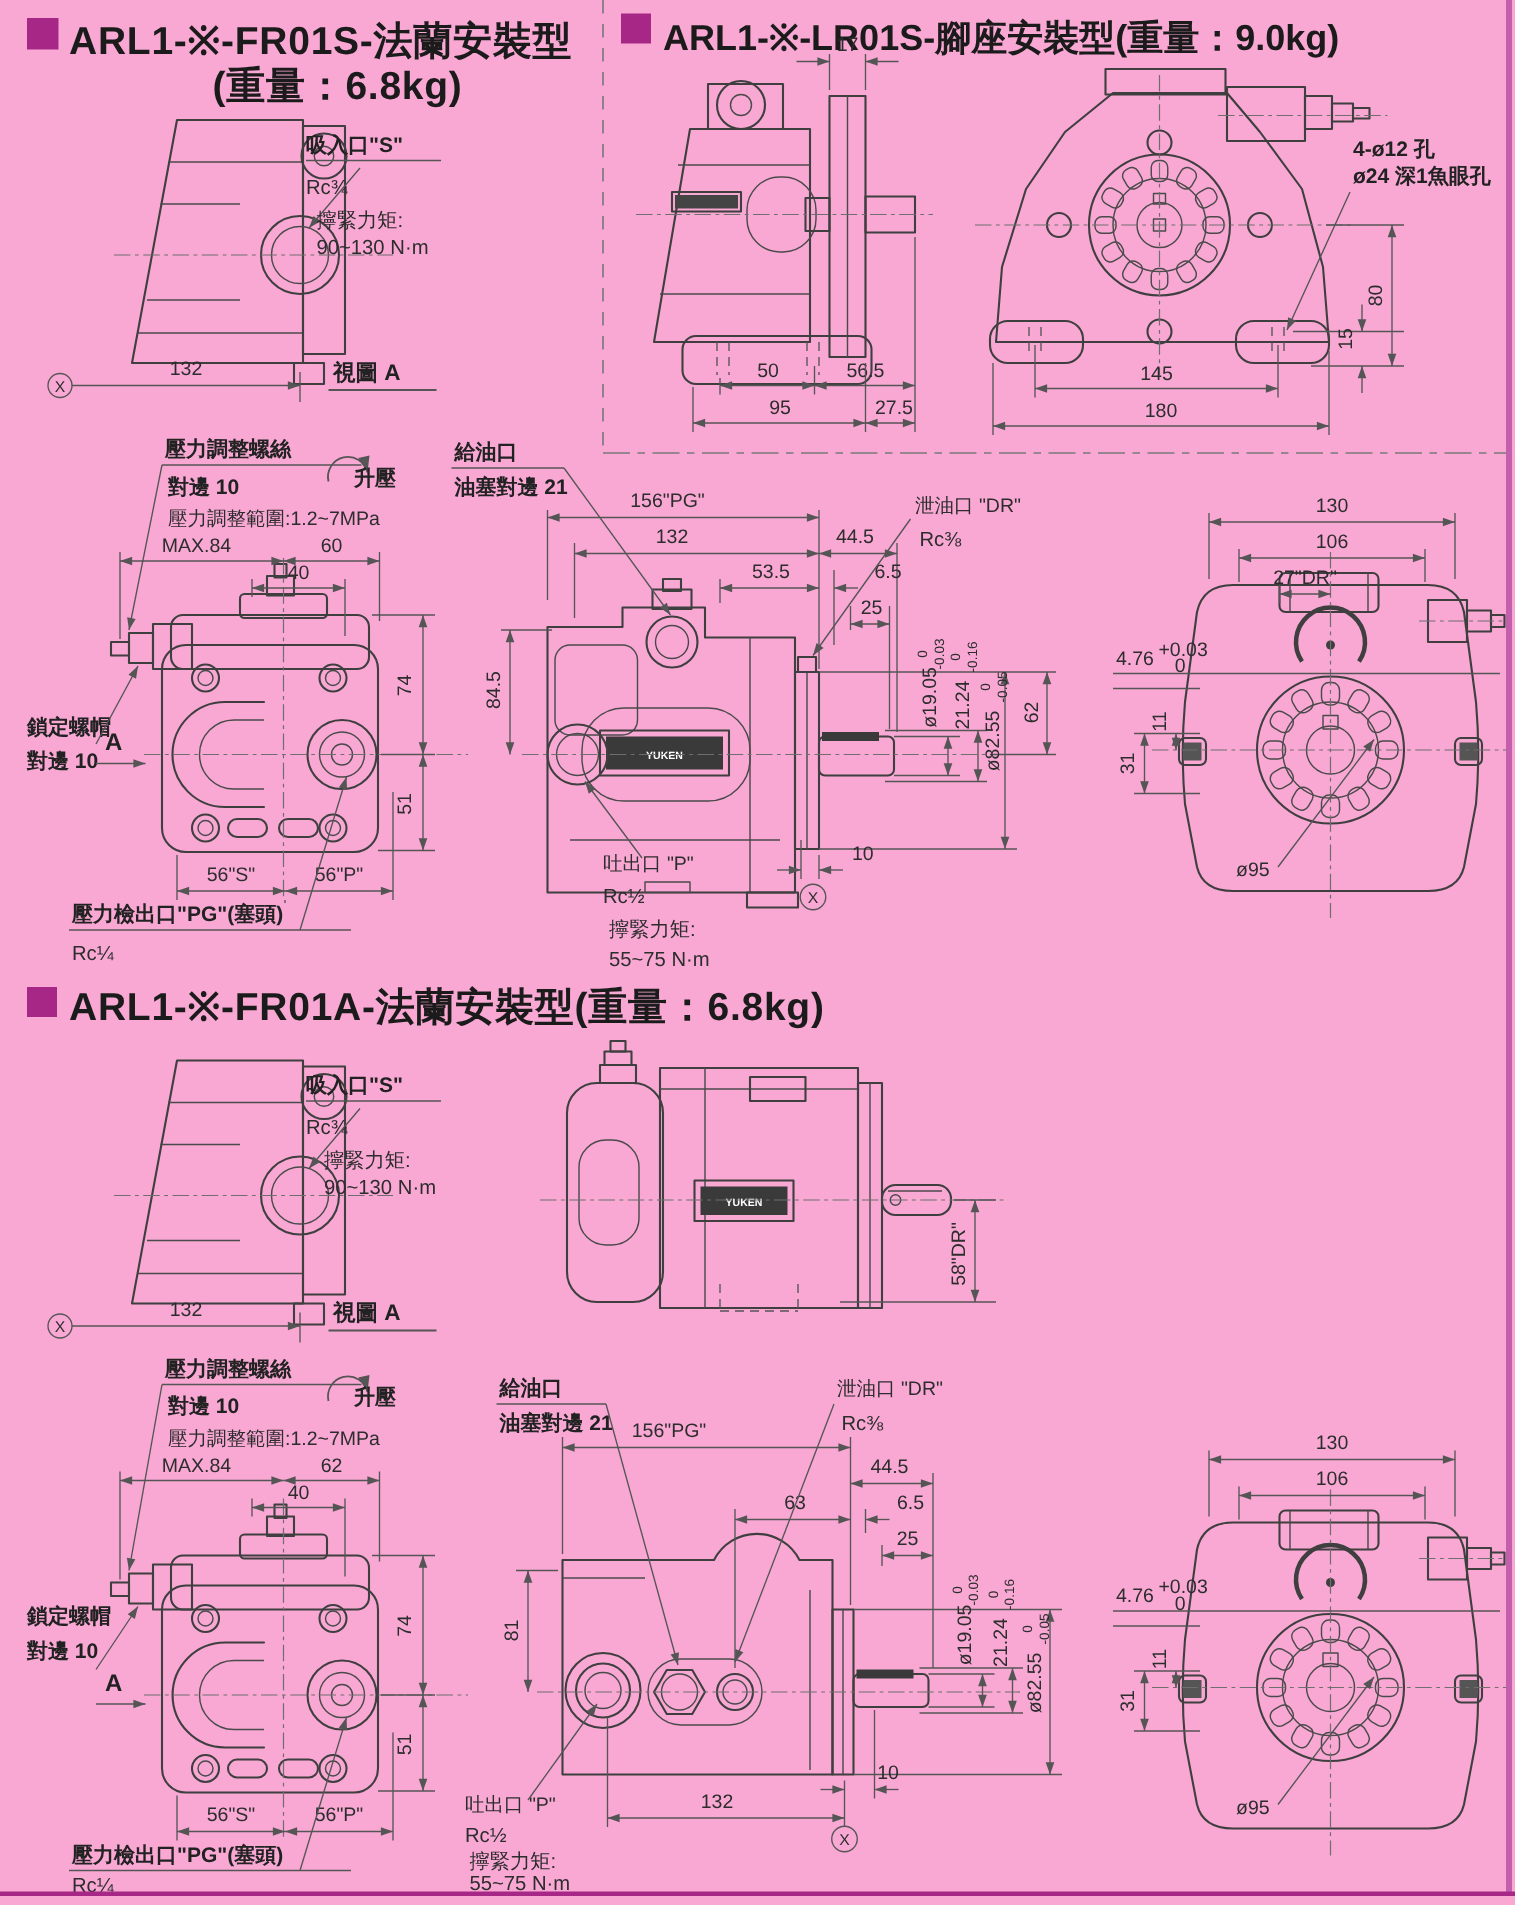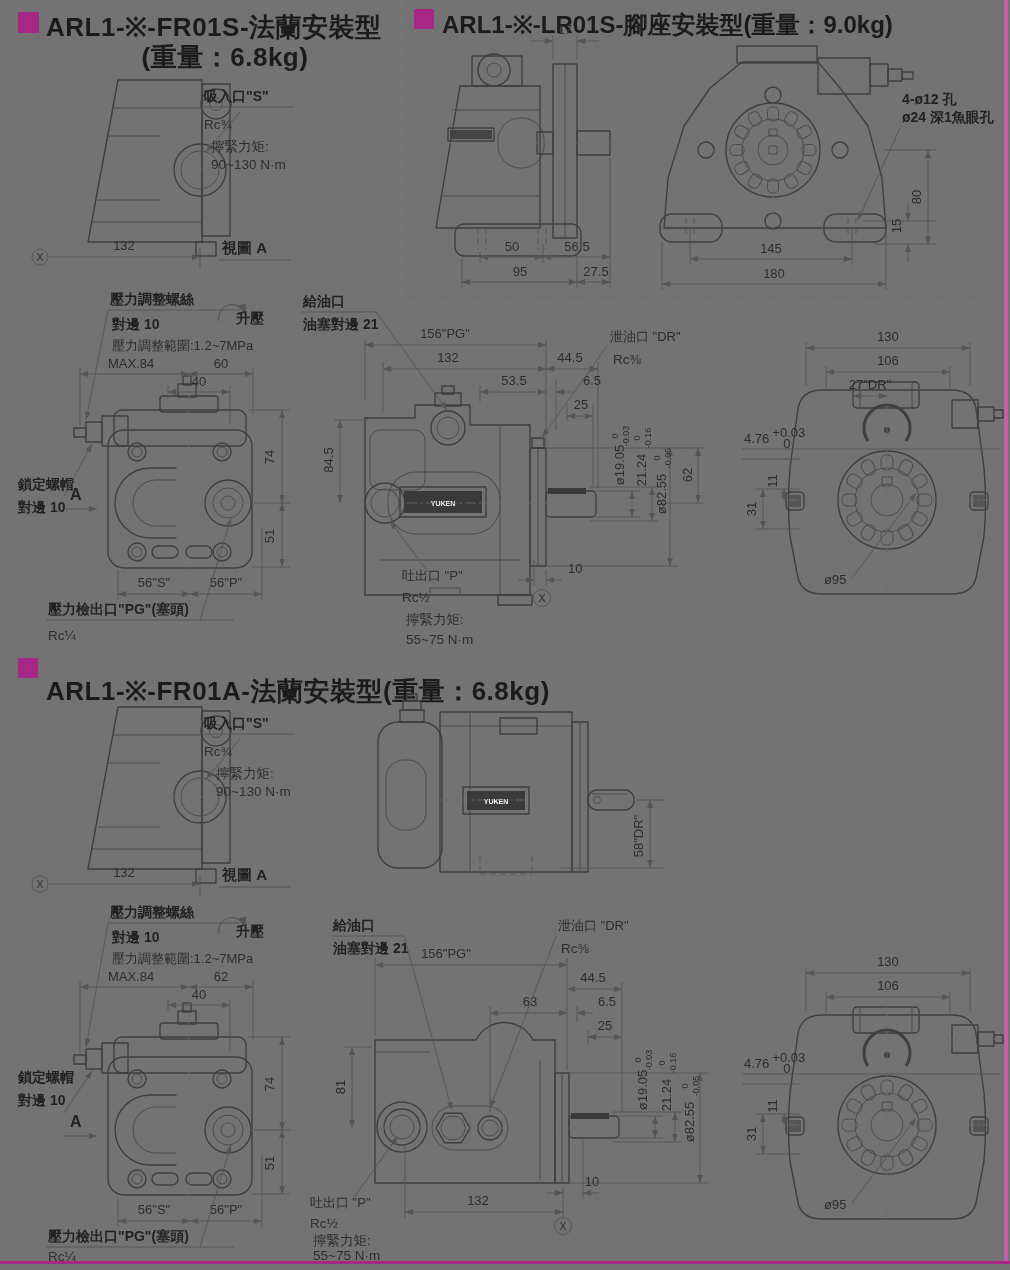--- a/index.html
+++ b/index.html
@@ -1,16 +1,16 @@
 <!DOCTYPE html>
 <html><head>
 <meta charset="utf-8">
 <style>
   html,body{margin:0;padding:0;background:#fff;}
-  .page{position:relative;width:1010px;height:1270px;background:#737373;overflow:hidden;
+  .page{position:relative;width:1010px;height:1270px;background:#f9a8d4;overflow:hidden;
         font-family:"Liberation Sans",sans-serif;color:#1a1a1a;}
   .hdr{position:absolute;font-weight:600;color:#1b1b1b;white-space:nowrap;}
   .h-big{font-size:26px;letter-spacing:0.5px;}
   .h-mid{font-size:24px;}
   .bullet{position:absolute;background:#a62786;}
   .edge-r{position:absolute;left:1004px;top:0;width:4px;height:1264px;background:#c45fae;}
   .edge-b{position:absolute;left:0;top:1261px;width:1010px;height:3px;background:#a62786;}
   svg{position:absolute;left:0;top:0;}
   svg text{font-family:"Liberation Sans",sans-serif;fill:#2d2d2d;font-size:13px;}
   svg text.lb{font-size:14px;font-weight:bold;fill:#222;}
@@ -34,21 +34,21 @@
 <div class="page">
 
   <div class="bullet" style="left:18px;top:12px;width:21px;height:21px;"></div>
   <div class="hdr h-big" style="left:46px;top:8px;">ARL1-※-FR01S-法蘭安裝型</div>
   <div class="hdr h-big" style="left:46px;top:40px;width:358px;text-align:center;">(重量：6.8kg)</div>
 
   <div class="bullet" style="left:414px;top:9px;width:20px;height:20px;"></div>
   <div class="hdr h-mid" style="left:442px;top:7px;">ARL1-※-LR01S-腳座安裝型(重量：9.0kg)</div>
 
   <div class="bullet" style="left:18px;top:658px;width:20px;height:20px;"></div>
-  <div class="hdr h-big" style="left:46px;top:672px;">ARL1-※-FR01A-法蘭安裝型(重量：6.8kg)</div>
+  <div class="hdr h-big" style="left:46px;top:652px;">ARL1-※-FR01A-法蘭安裝型(重量：6.8kg)</div>
 
   <svg width="1010" height="1270" viewBox="0 0 1010 1270">
     <defs>
       <marker id="ar" viewBox="0 0 10 10" refX="9.5" refY="5" markerWidth="10" markerHeight="10" orient="auto-start-reverse">
         <path d="M0.5,1.8 L9.5,5 L0.5,8.2 Z" fill="#555"></path>
       </marker>
     </defs>
 
     <g>
       <line class="sep" x1="402" y1="0" x2="402" y2="300" stroke-dasharray="9 7"></line>

